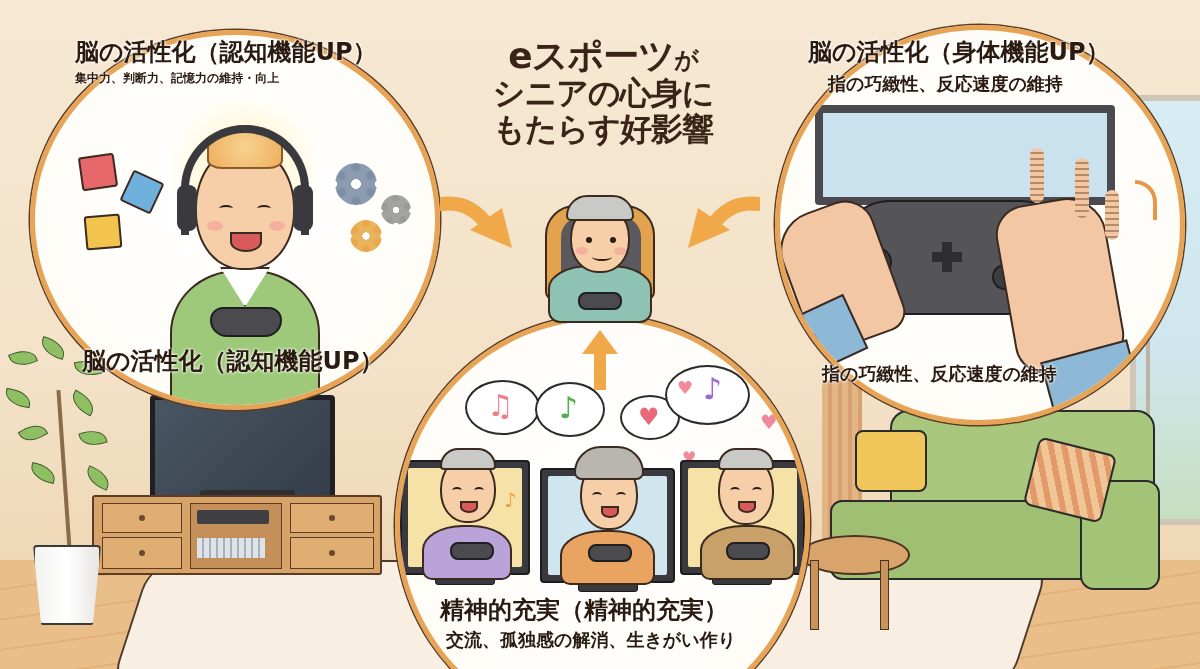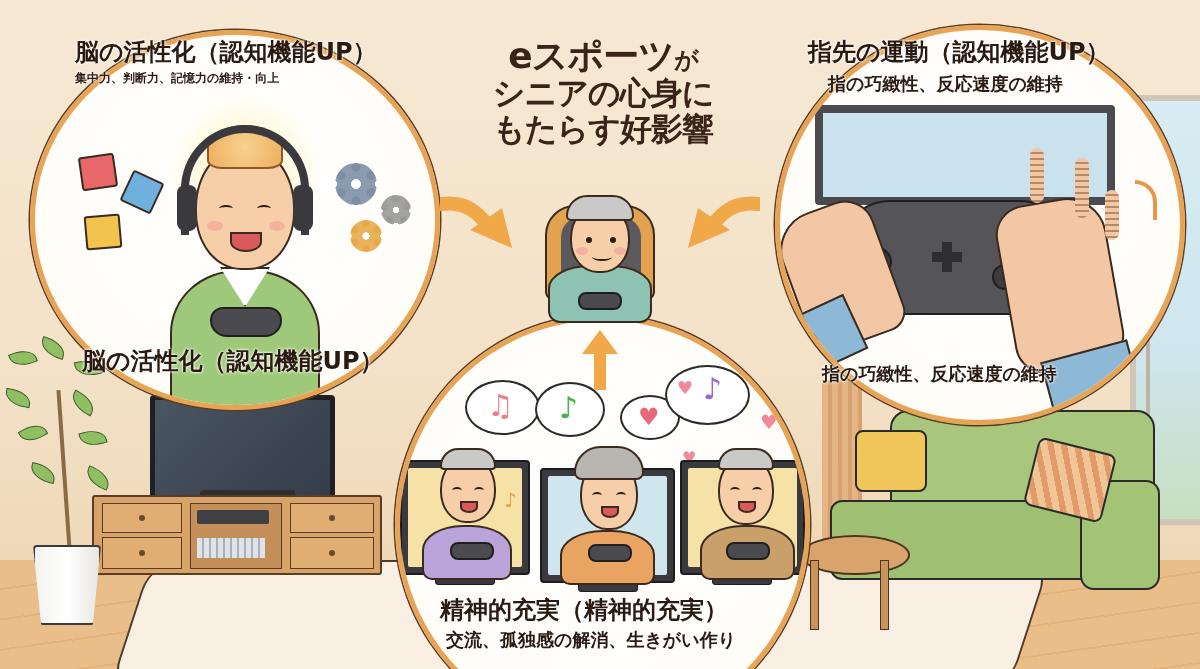--- a/index.html
+++ b/index.html
@@ -176,21 +176,21 @@
     </div>
     <div class="abs" style="left:10px;top:175px;width:100px;height:140px;background:#f3c7a3;border:2px solid #3a2a20;border-radius:40px 30px 20px 40px;transform:rotate(-20deg);"></div>
     <div class="abs" style="left:-10px;top:280px;width:90px;height:60px;background:#8db8d6;border:2px solid #3a2a20;transform:rotate(-25deg);"></div>
     <div class="abs" style="left:225px;top:170px;width:110px;height:170px;background:#f3c7a3;border:2px solid #3a2a20;border-radius:30px 40px 30px 30px;transform:rotate(-10deg);"></div>
     <div class="abs" style="left:265px;top:320px;width:90px;height:50px;background:#8db8d6;border:2px solid #3a2a20;transform:rotate(-15deg);"></div>
     <div class="abs" style="left:250px;top:118px;width:14px;height:55px;background:repeating-linear-gradient(180deg,#f3c7a3 0 4px,#b58a66 4px 6px);border-radius:7px;"></div>
     <div class="abs" style="left:295px;top:128px;width:14px;height:60px;background:repeating-linear-gradient(180deg,#f3c7a3 0 4px,#b58a66 4px 6px);border-radius:7px;"></div>
     <div class="abs" style="left:325px;top:160px;width:14px;height:50px;background:repeating-linear-gradient(180deg,#f3c7a3 0 4px,#b58a66 4px 6px);border-radius:7px;"></div>
     <div class="abs" style="left:355px;top:150px;width:22px;height:40px;border-top:4px solid #e8964a;border-right:4px solid #e8964a;border-radius:0 30px 0 0;"></div>
   </div>
-  <div class="abs label-title" style="left:808px;top:36px;font-size:24px;">指先の運動（認知機能UP）</div>
+  <div class="abs label-title" style="left:808px;top:36px;font-size:24px;">脳の活性化（身体機能UP）</div>
   <div class="abs label-sub" style="left:828px;top:72px;font-size:18px;">指の巧緻性、反応速度の維持</div>
   <div class="abs label-sub" style="left:822px;top:362px;font-size:18px;">指の巧緻性、反応速度の維持</div>
 
   <div class="circle circle-bottom">
 
     <div class="bubble" style="left:65px;top:60px;width:75px;height:55px;">
       <span class="glyph" style="left:20px;top:6px;font-size:30px;color:#ef7d8c;">♫</span>
     </div>
     <div class="bubble" style="left:135px;top:62px;width:70px;height:55px;">
       <span class="glyph" style="left:22px;top:6px;font-size:30px;color:#4fae4f;">♪</span>

